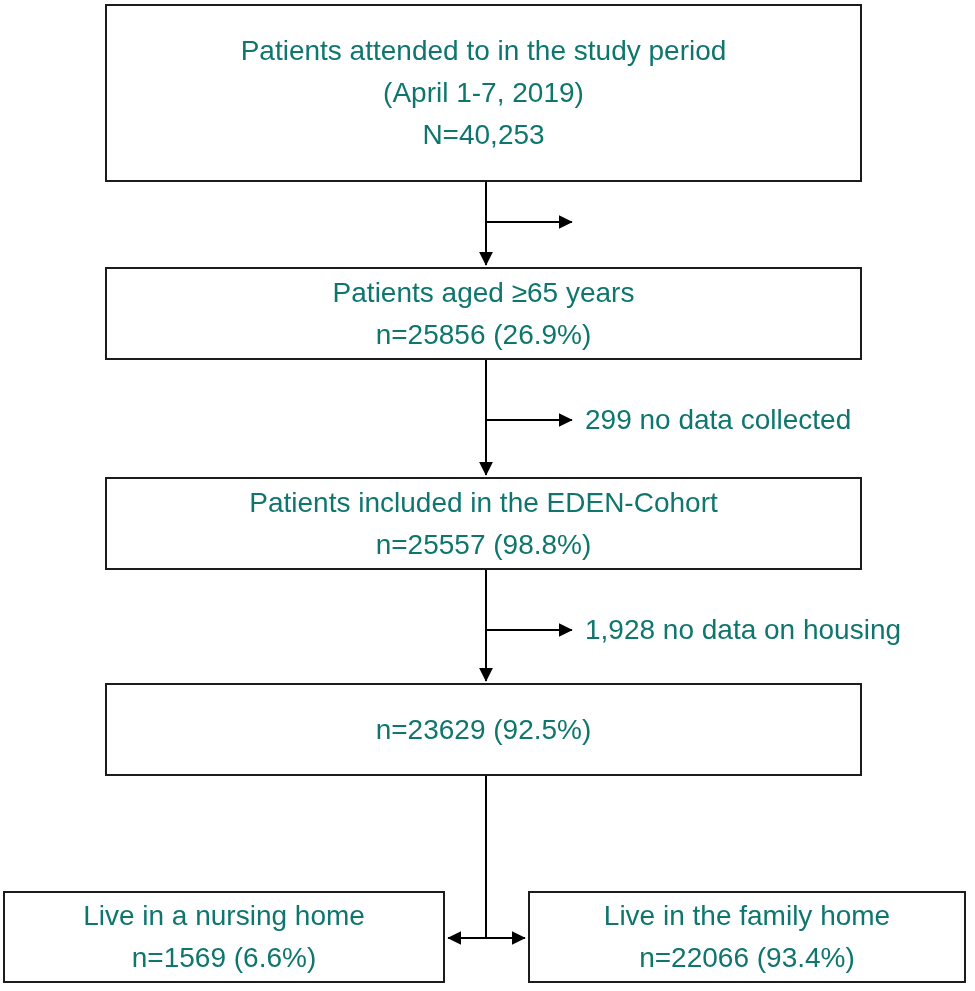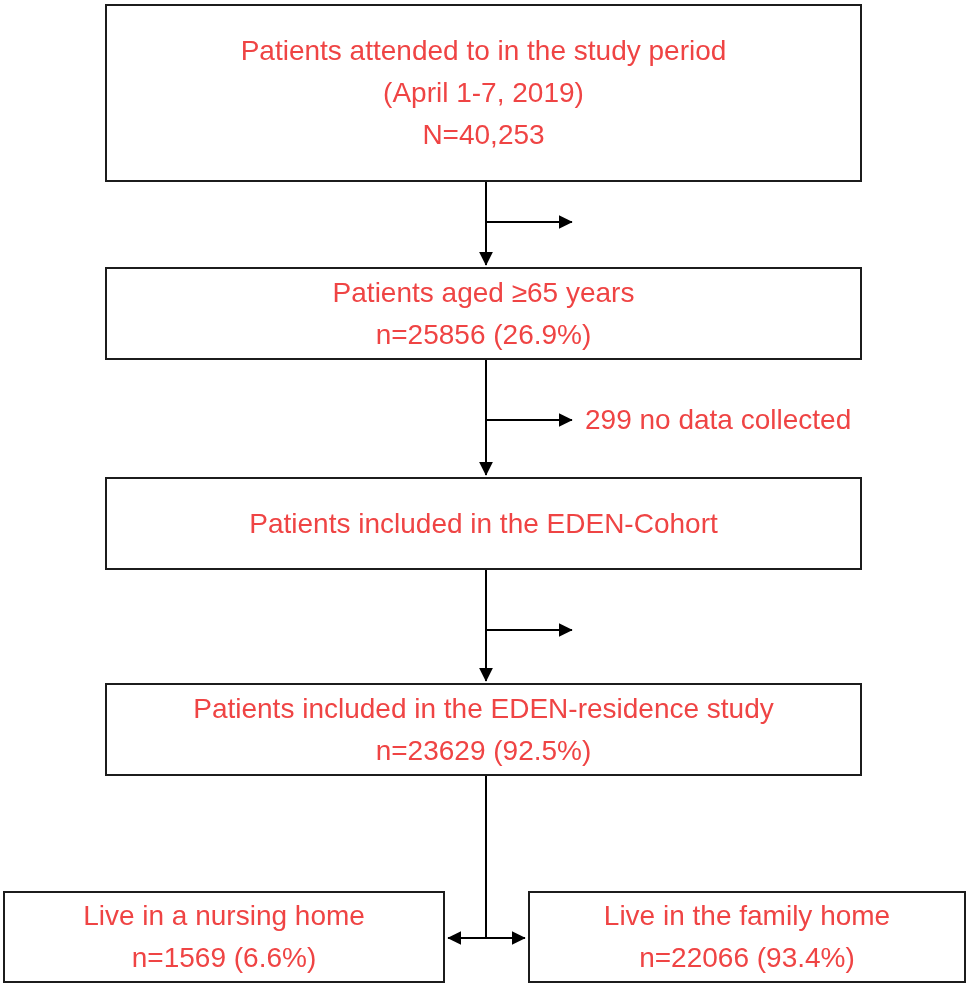--- a/index.html
+++ b/index.html
@@ -6,21 +6,21 @@
     margin: 0;
     padding: 0;
     background: #ffffff;
   }
   .canvas {
     position: relative;
     width: 975px;
     height: 991px;
     background: #ffffff;
     font-family: "Liberation Sans", "DejaVu Sans", sans-serif;
-    color: #ef4444;
+    color: #0f766e;
     overflow: hidden;
     border-radius: 14px;
   }
   .arrows {
     position: absolute;
     left: 0;
     top: 0;
     width: 975px;
     height: 991px;
     pointer-events: none;
@@ -90,32 +90,33 @@
     <div class="line">N=40,253</div>
   </div>
 
   <div class="box" id="box-aged-65">
     <div class="line">Patients aged ≥65 years</div>
     <div class="line">n=25856 (26.9%)</div>
   </div>
 
   <div class="box" id="box-eden-cohort">
     <div class="line">Patients included in the EDEN-Cohort</div>
+    <div class="line">n=25557 (98.8%)</div>
   </div>
 
   <div class="box" id="box-eden-residence">
-    <div class="line">Patients included in the EDEN-residence study</div>
     <div class="line">n=23629 (92.5%)</div>
   </div>
 
   <div class="box" id="box-nursing-home">
     <div class="line">Live in a nursing home</div>
     <div class="line">n=1569 (6.6%)</div>
   </div>
 
   <div class="box" id="box-family-home">
     <div class="line">Live in the family home</div>
     <div class="line">n=22066 (93.4%)</div>
   </div>
 
   <div class="side-label" id="excl-no-data">299 no data collected</div>
+  <div class="side-label" id="excl-housing">1,928 no data on housing</div>
 
 </div>
 
 </body></html>

